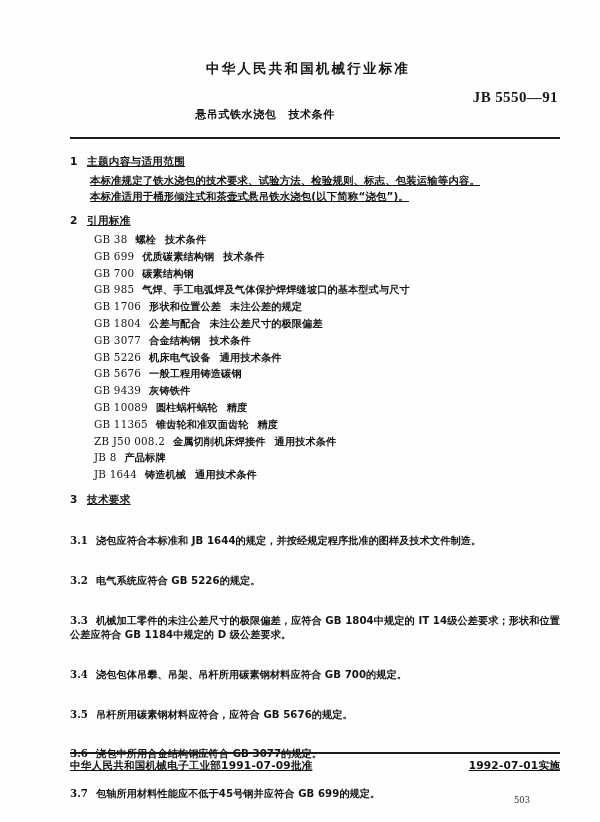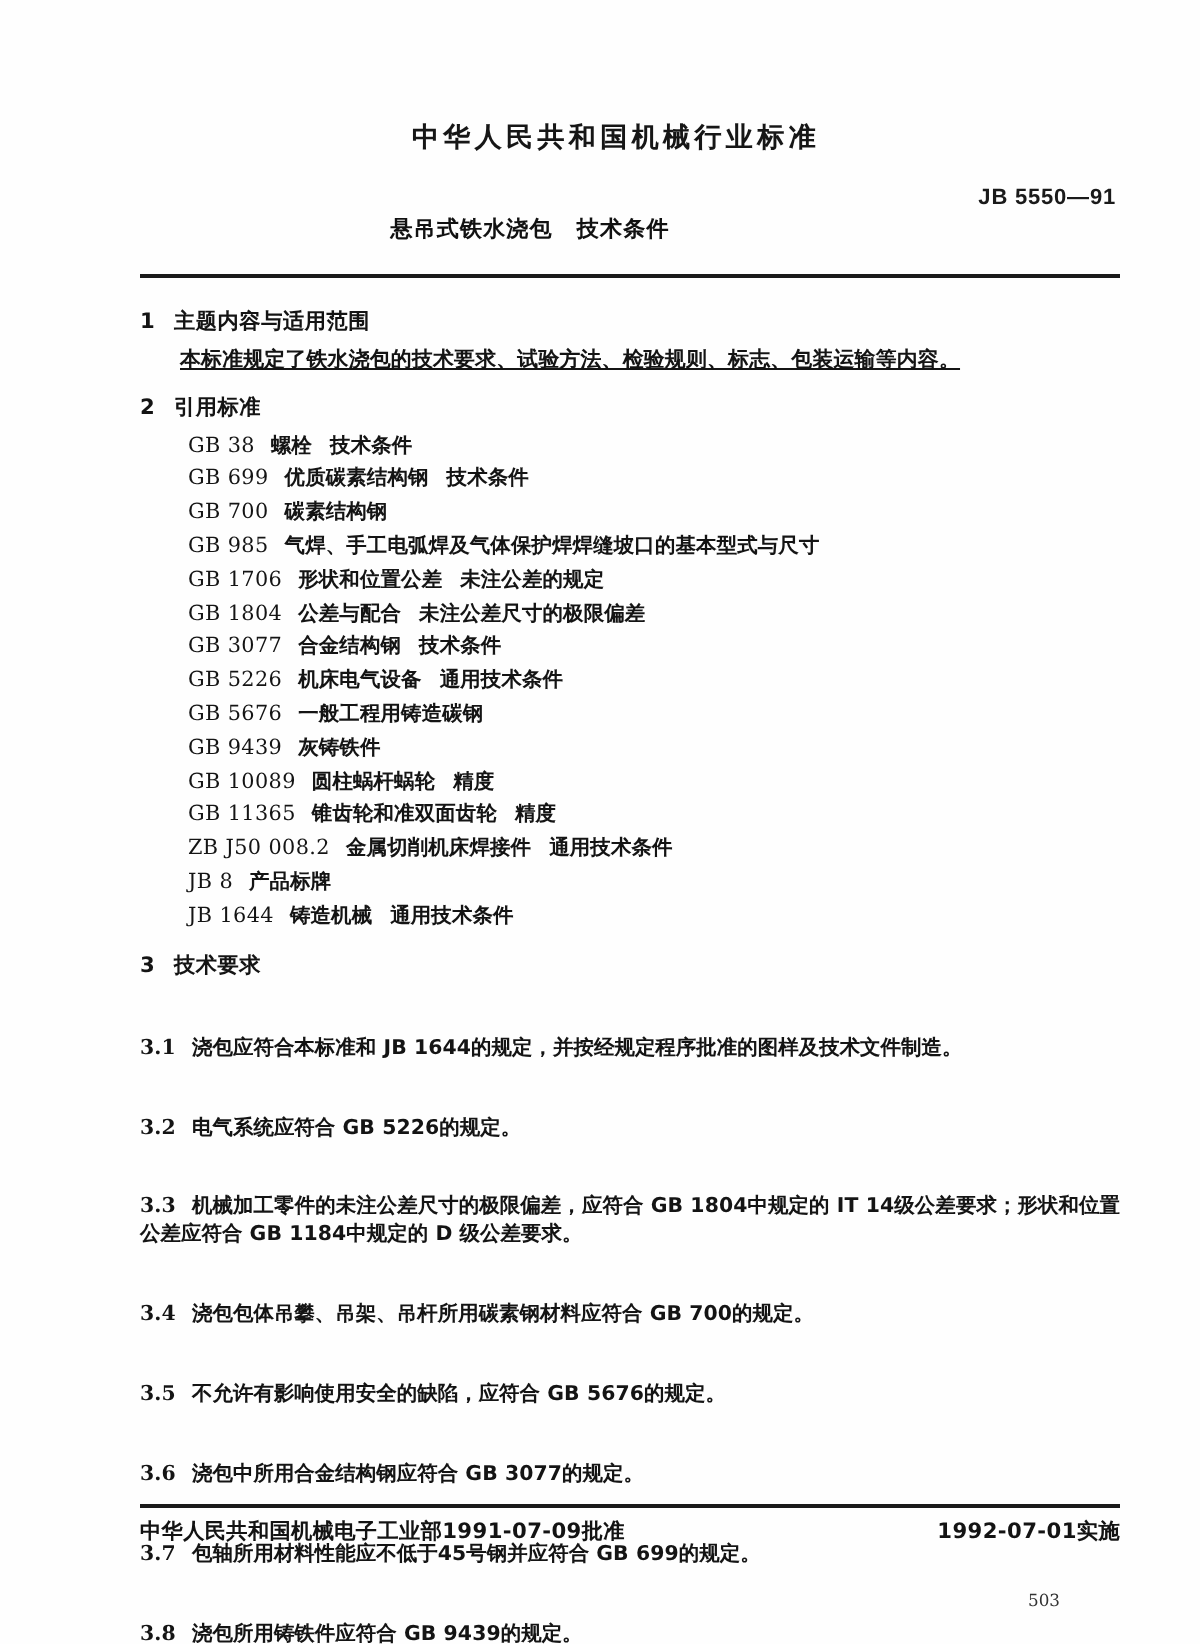--- a/index.html
+++ b/index.html
@@ -40,25 +40,25 @@
     letter-spacing: 2.2px;
     color: #161616;
     padding-right: 14px;
   }
   .std-code-row {
     text-align: right;
     margin-top: 9px;
     padding-right: 2px;
   }
   .std-code {
-    font-size: 11px;
+    font-size: 15px;
     font-weight: bold;
     letter-spacing: 0.4px;
     color: #1a1a1a;
-    font-family: Liberation Sans, sans-serif;
+    font-family: Liberation Serif, serif;
   }
   .doc-title {
     text-align: center;
     font-size: 11px;
     font-weight: bold;
     letter-spacing: 0.6px;
     margin-top: 1px;
     color: #111;
     padding-right: 100px;
   }
@@ -78,20 +78,21 @@
     font-size: 10.2px;
     line-height: 1.0;
     color: #141414;
   }
   .clause-head {
     font-weight: bold;
     font-size: 10.6px;
     margin-top: 14px;
     margin-bottom: 8px;
     letter-spacing: 0.3px;
+    text-decoration: underline;
   }
   .clause-head .num {
     display: inline-block;
     width: 17px;
   }
   .para {
     margin: 0 0 6px 0;
     text-indent: 20px;
     font-size: 10.4px;
     letter-spacing: 0.15px;
@@ -157,20 +158,21 @@
     left: 70px;
     top: 759px;
     width: 490px;
     display: flex;
     justify-content: space-between;
     align-items: flex-end;
     font-size: 10.6px;
     font-weight: bold;
     letter-spacing: 0.2px;
     color: #131313;
+    text-decoration: underline;
   }
   .page-number {
     position: absolute;
     left: 0;
     top: 795px;
     width: 530px;
     text-align: right;
     font-size: 8.4px;
     color: #333;
     font-family: "DejaVu Serif", "Liberation Serif", serif;
@@ -196,20 +198,21 @@
     </div>
 
     <hr class="rule-top">
 
     <div class="body-area">
 
       <div class="clause-head">
         <span class="num">1</span><span>主题内容与适用范围</span>
       </div>
       <p class="para">本标准规定了铁水浇包的技术要求、试验方法、检验规则、标志、包装运输等内容。</p>
+      <p class="para">本标准适用于桶形倾注式和茶壶式悬吊铁水浇包(以下简称“浇包”)。</p>
 
       <div class="clause-head">
         <span class="num">2</span><span>引用标准</span>
       </div>
       <ul class="ref-list">
         <li class="ref-item"><span class="code">GB 38</span><span class="sep"></span><span>螺栓</span><span class="sep2"></span><span>技术条件</span></li>
         <li class="ref-item"><span class="code">GB 699</span><span class="sep"></span><span>优质碳素结构钢</span><span class="sep2"></span><span>技术条件</span></li>
         <li class="ref-item"><span class="code">GB 700</span><span class="sep"></span><span>碳素结构钢</span><span class="sep2"></span><span></span></li>
         <li class="ref-item"><span class="code">GB 985</span><span class="sep"></span><span>气焊、手工电弧焊及气体保护焊焊缝坡口的基本型式与尺寸</span><span class="sep2"></span><span></span></li>
         <li class="ref-item"><span class="code">GB 1706</span><span class="sep"></span><span>形状和位置公差</span><span class="sep2"></span><span>未注公差的规定</span></li>
@@ -226,21 +229,21 @@
       </ul>
 
       <div class="clause-head">
         <span class="num">3</span><span>技术要求</span>
       </div>
       <ul class="req-list">
         <li class="req-item"><span class="rnum">3.1</span><span>浇包应符合本标准和 JB 1644的规定，并按经规定程序批准的图样及技术文件制造。</span></li>
         <li class="req-item"><span class="rnum">3.2</span><span>电气系统应符合 GB 5226的规定。</span></li>
         <li class="req-item"><span class="rnum">3.3</span><span>机械加工零件的未注公差尺寸的极限偏差，应符合 GB 1804中规定的 IT 14级公差要求；形状和位置公差应符合 GB 1184中规定的 D 级公差要求。</span></li>
         <li class="req-item"><span class="rnum">3.4</span><span>浇包包体吊攀、吊架、吊杆所用碳素钢材料应符合 GB 700的规定。</span></li>
-        <li class="req-item"><span class="rnum">3.5</span><span>不允许有影响使用安全的缺陷，应符合 GB 5676的规定。</span></li>
+        <li class="req-item"><span class="rnum">3.5</span><span>吊杆所用碳素钢材料应符合，应符合 GB 5676的规定。</span></li>
         <li class="req-item"><span class="rnum">3.6</span><span>浇包中所用合金结构钢应符合 GB 3077的规定。</span></li>
         <li class="req-item"><span class="rnum">3.7</span><span>包轴所用材料性能应不低于45号钢并应符合 GB 699的规定。</span></li>
         <li class="req-item"><span class="rnum">3.8</span><span>浇包所用铸铁件应符合 GB 9439的规定。</span></li>
         <li class="req-item"><span class="rnum wide">3.10</span><span>主安全卡座应与包体焊牢，浇包所有焊接件的焊接接头均应符合 GB 985、GB 986的要求。焊接质</span></li>
       </ul>
 
     </div>
   </div>
 
   <hr class="rule-bottom">

